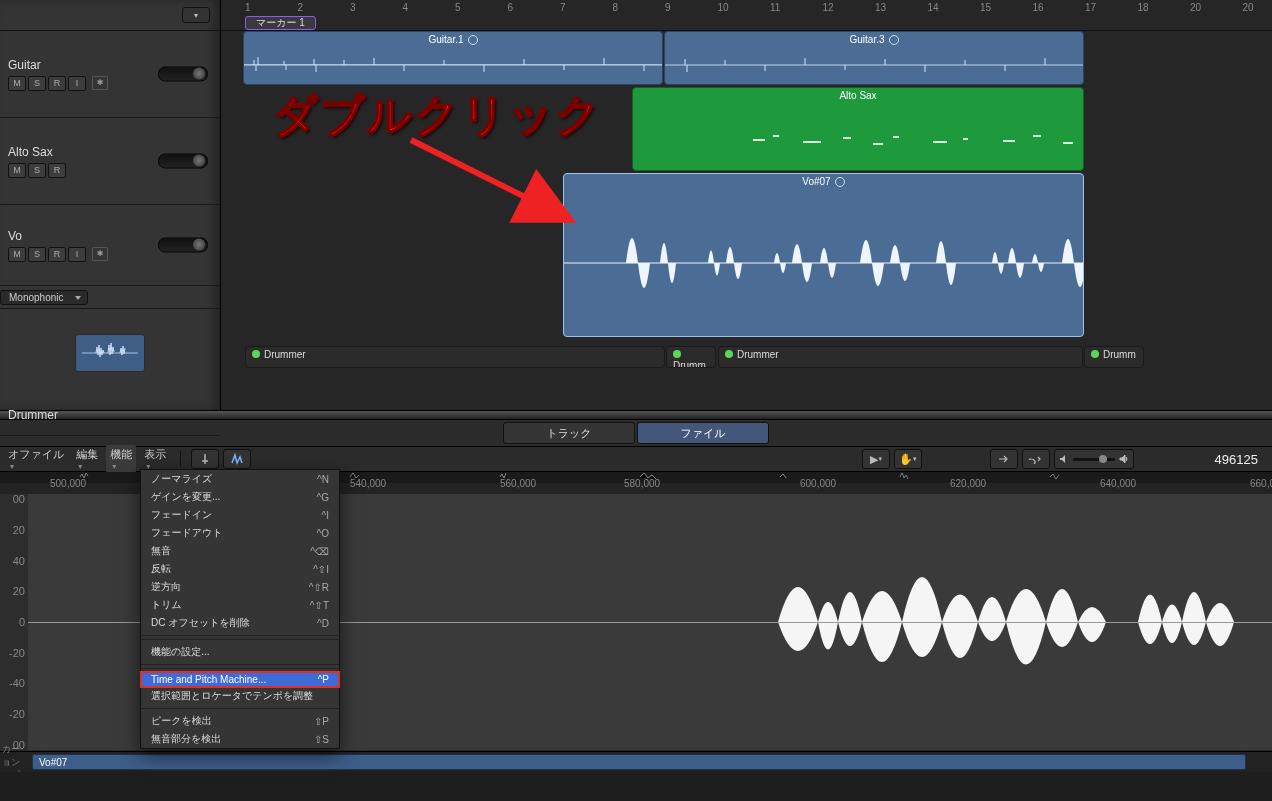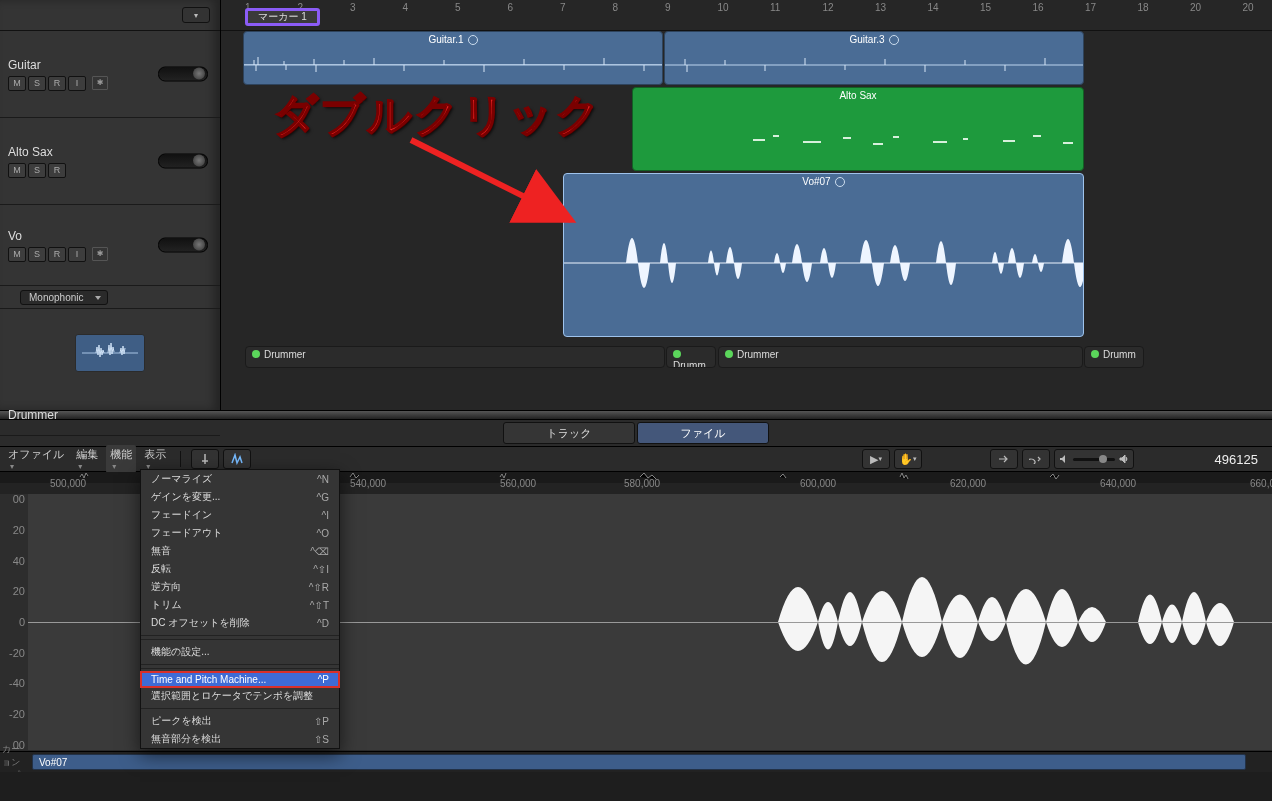--- a/index.html
+++ b/index.html
@@ -1,31 +1,31 @@
 <!DOCTYPE html>
 <html><head>
 <meta charset="utf-8">
 <style>
   html,body{margin:0;padding:0;background:#1e1e1e;color:#ccc;font-family:"Hiragino Kaku Gothic Pro","Helvetica Neue",Arial,sans-serif;font-size:11px;width:1272px;height:801px;overflow:hidden;}
   .top-split{display:flex;height:410px;width:100%;}
   .track-header-col{width:220px;background:#343434;border-right:1px solid #000;box-shadow:inset -6px 0 8px rgba(0,0,0,.3);}
   .arrange{flex:1;position:relative;background:#262626;overflow:hidden;}
   .ruler{height:30px;background:#262626;border-bottom:1px solid #111;position:relative;}
   .ruler .tick{position:absolute;top:2px;color:#888;font-size:10px;}
-  .ruler .marker{position:absolute;top:8px;font-size:10px;color:#ddd;background:#3a3a3a;border:3px solid #8b5cf6;border-radius:3px;padding:0 10px;line-height:12px;}
+  .ruler .marker{position:absolute;top:16px;font-size:10px;color:#ddd;background:#3a3a3a;border:1px solid #8b5cf6;border-radius:3px;padding:0 10px;line-height:12px;}
   .track-header{height:74px;border-bottom:1px solid #1a1a1a;padding:6px 8px;display:flex;flex-direction:column;justify-content:center;position:relative;}
   .track-header.short{height:68px;}
   .track-btns{display:flex;gap:2px;margin-top:4px;}
   .tb{width:16px;height:13px;border:1px solid #111;background:#3d3d3d;color:#aaa;font-size:9px;display:flex;align-items:center;justify-content:center;border-radius:2px;cursor:pointer;}
   .track-name{color:#ddd;font-size:12px;}
   .fader{width:48px;height:13px;border-radius:7px;background:linear-gradient(#111,#222);border:1px solid #000;position:absolute;right:12px;top:50%;transform:translateY(-50%);}
   .fader::after{content:"";position:absolute;width:12px;height:12px;border-radius:50%;background:radial-gradient(#777,#333);top:0;right:2px;}
   .autom-icon{width:14px;height:12px;border:1px solid #555;color:#999;font-size:8px;display:flex;align-items:center;justify-content:center;margin-left:4px;border-radius:1px;}
   .mono-row{height:22px;border-bottom:1px solid #1a1a1a;display:flex;align-items:center;}
-  .mono-box{margin-left:20px;background:#2a2a2a;border:1px solid #111;border-radius:3px;padding:1px 24px 1px 8px;color:#ccc;font-size:10px;position:relative;}
+  .mono-box{background:#2a2a2a;border:1px solid #111;border-radius:3px;padding:1px 24px 1px 8px;color:#ccc;font-size:10px;position:relative;}
   .mono-box::after{content:"";position:absolute;right:6px;top:5px;border-left:3px solid transparent;border-right:3px solid transparent;border-top:4px solid #aaa;}
   .mini-wave-holder{height:88px;display:flex;align-items:center;justify-content:center;}
   .mini-wave{width:68px;height:36px;background:#3f5e85;border:1px solid #2b2b2b;border-radius:3px;display:flex;align-items:center;justify-content:center;}
   .region{position:absolute;border-radius:4px;box-sizing:border-box;padding:2px 6px;color:#fff;font-size:10px;overflow:hidden;}
   .region .rtitle{display:flex;align-items:center;gap:4px;justify-content:center;}
   .region .loop-dot{width:8px;height:8px;border:1px solid #cde;border-radius:50%;display:inline-block;}
   .region.audio{background:#4a6c95;border:1px solid #2e435c;}
   .region.green{background:#1e9a3d;border:1px solid #126024;}
   .region.drummer{background:#2b2b2b;border:1px solid #1a1a1a;color:#ddd;}
   .sep{height:8px;background:linear-gradient(#555,#222);border-top:1px solid #000;border-bottom:1px solid #000;}

